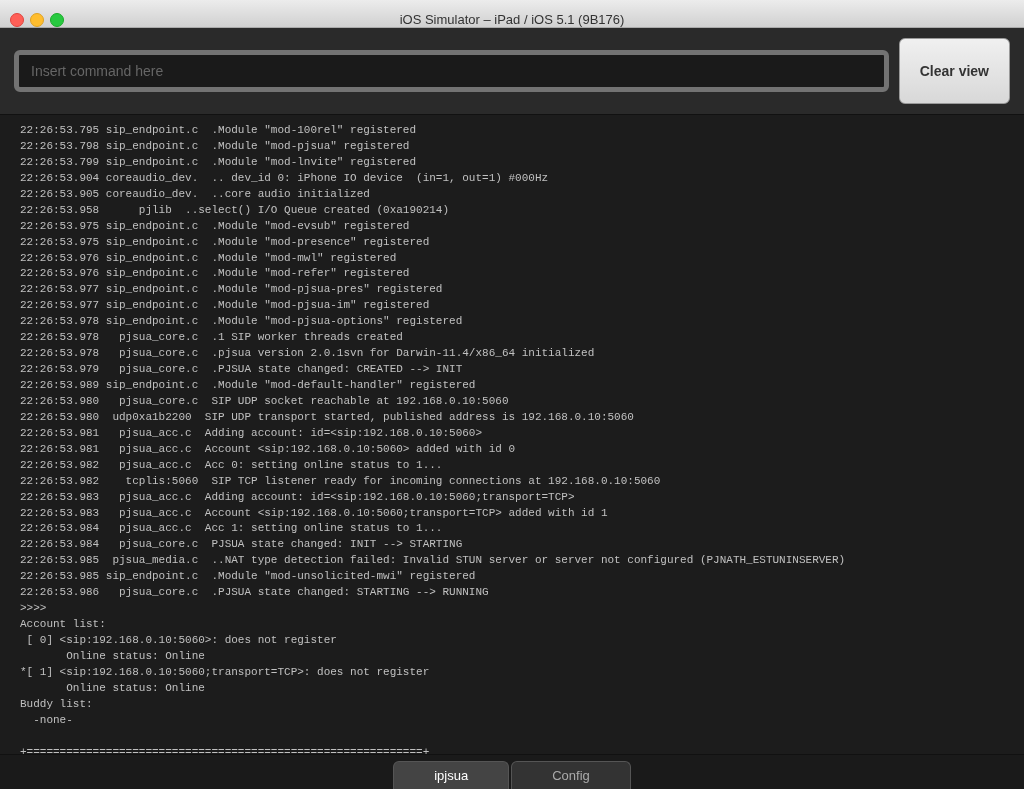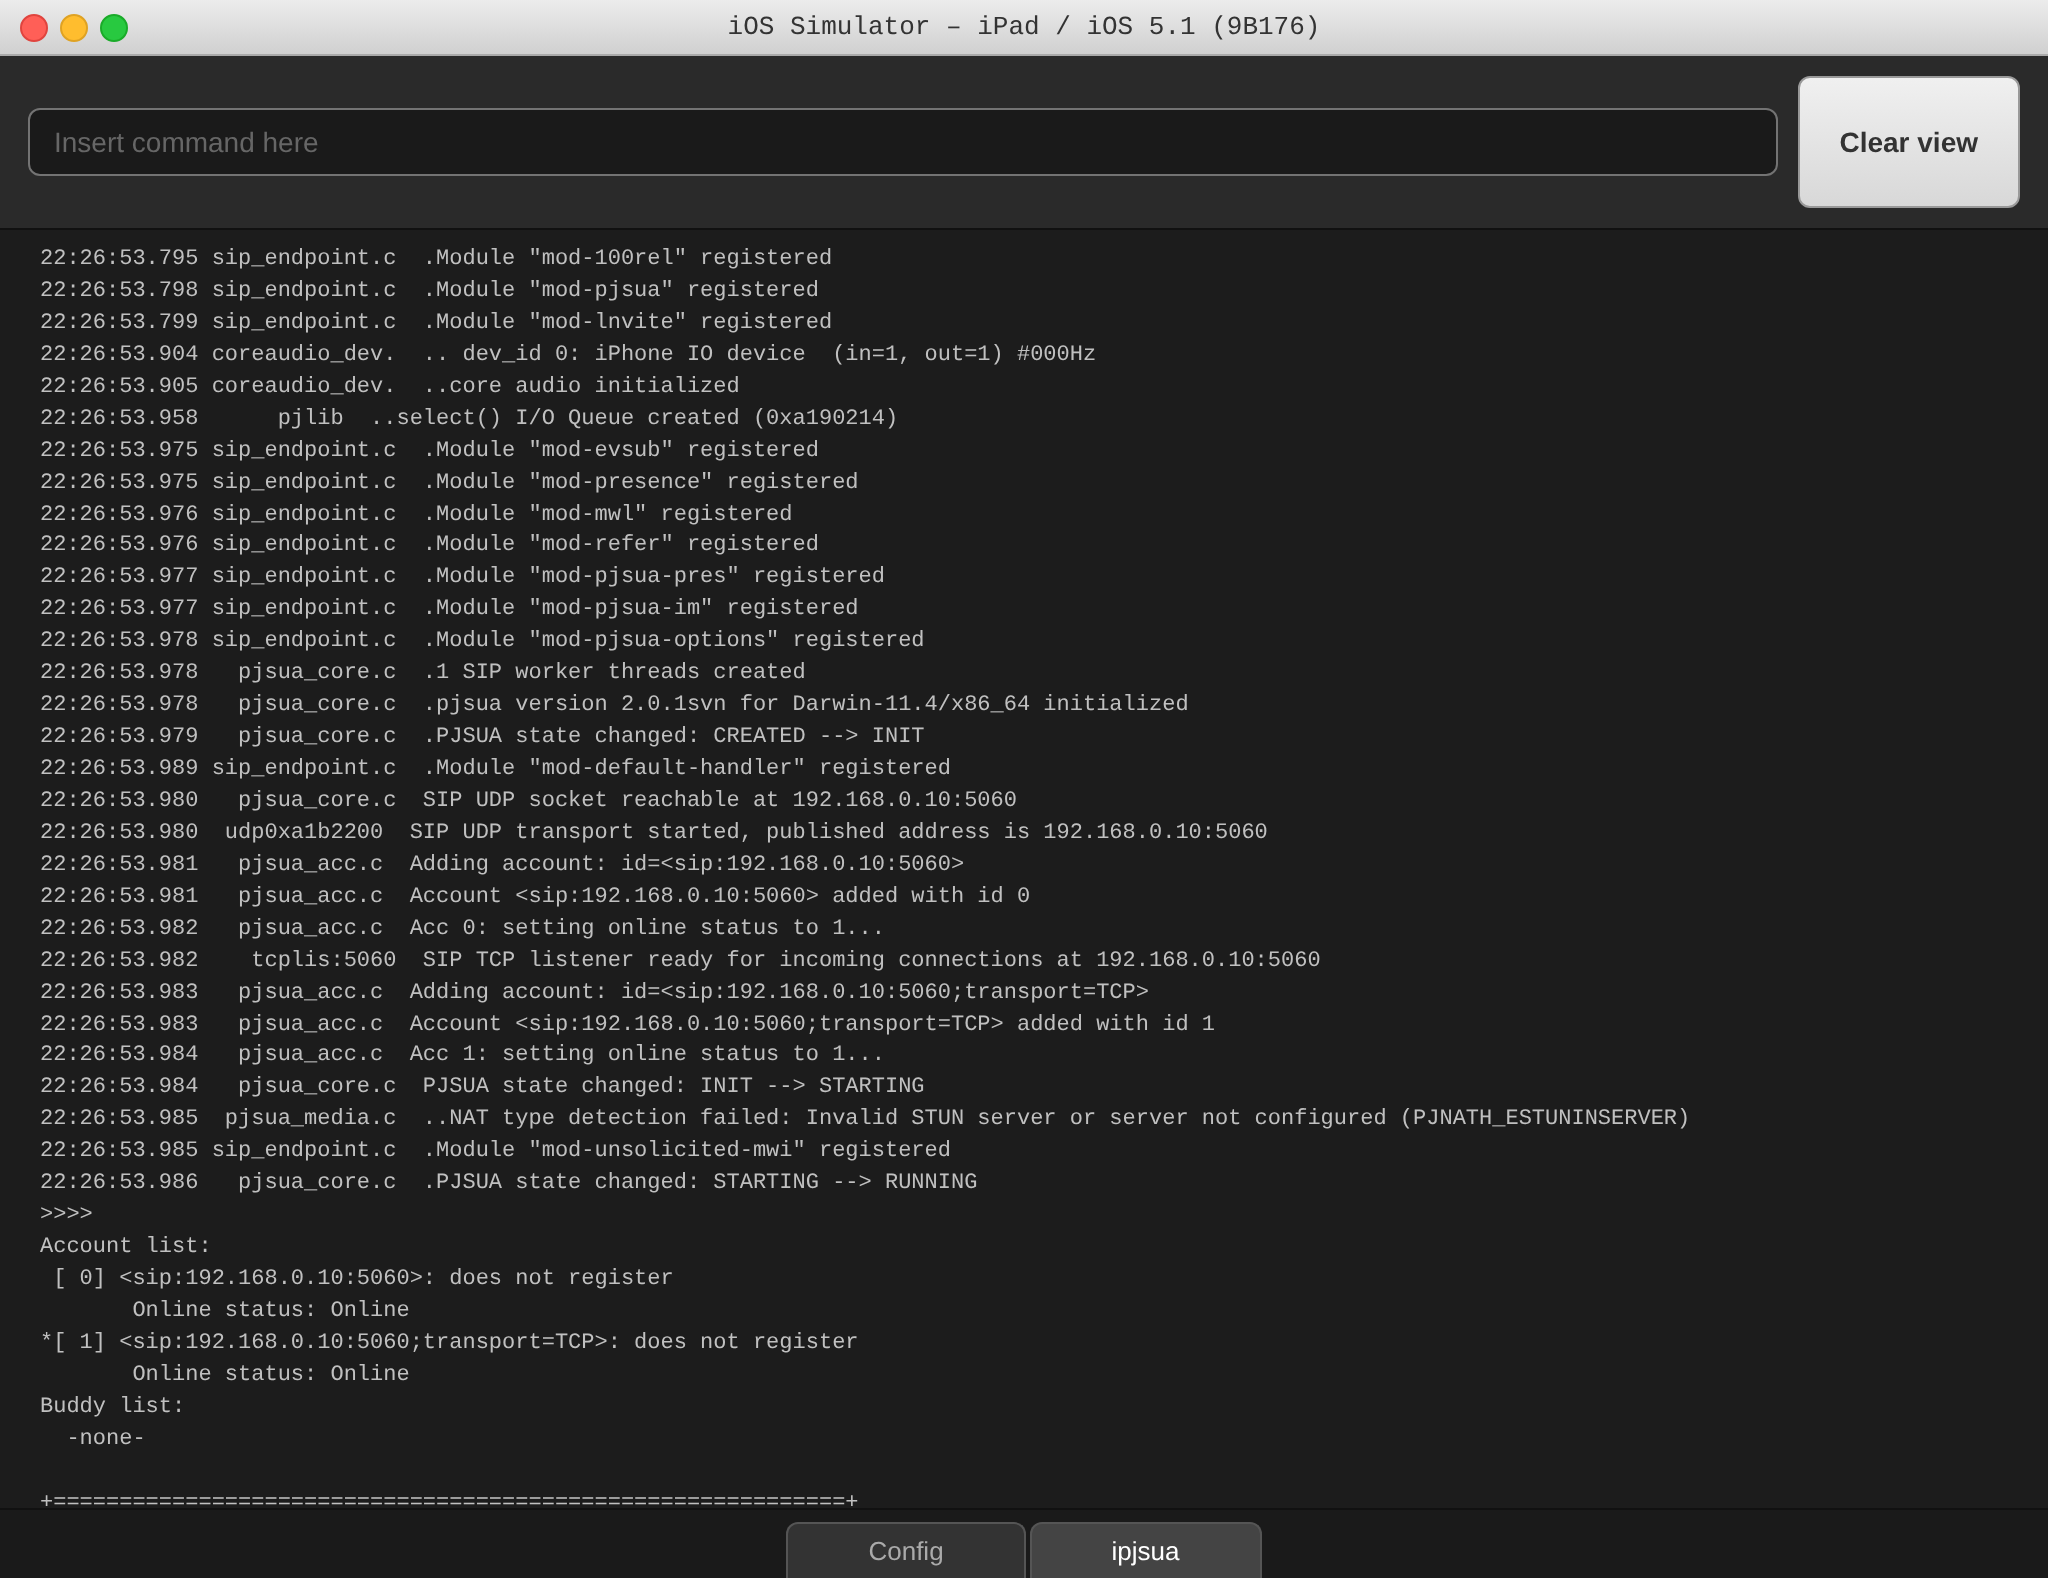--- a/index.html
+++ b/index.html
@@ -10,25 +10,24 @@
       width: 1024px;
       height: 789px;
       overflow: hidden;
     }
 
     
     .title-bar {
       background: linear-gradient(to bottom, #ececec, #d0d0d0);
       height: 28px;
       display: flex;
-      align-items: center;
+      align-items: flex-end;
       justify-content: center;
       position: relative;
       border-bottom: 1px solid #aaa;
-      font-family: Liberation Mono, monospace;
     }
 
     .title-bar-buttons {
       position: absolute;
       left: 10px;
       display: flex;
       gap: 6px;
       align-items: center;
     }
 
@@ -63,21 +62,21 @@
       padding: 10px 14px;
       display: flex;
       gap: 10px;
       align-items: center;
       border-bottom: 1px solid #111;
     }
 
     .command-input {
       flex: 1;
       background: #1a1a1a;
-      border: 1px solid #737373;
+      border: 5px solid #737373;
       border-radius: 6px;
       padding: 8px 12px;
       color: #ccc;
       font-size: 14px;
       outline: none;
     }
 
     .command-input::placeholder {
       color: #666;
     }
@@ -219,22 +218,22 @@
 | S  Send arbitrary REQUEST | Cp  Codec priorities  |                     |
 +============================================================+
 | q  QUIT   L  ReLoad   sleep MS   echo [0][txt]    n: detect NAT type    |
 +============================================================+
 You have 0 active call
 &gt;&gt;&gt;</pre>
   </div>
 
   <div class="bottom-area">
     <div class="tab-bar">
+      <div class="tab-item active">
+        <span>ipjsua</span>
+      </div>
       <div class="tab-item">
         <span>Config</span>
       </div>
-      <div class="tab-item active">
-        <span>ipjsua</span>
-      </div>
     </div>
   </div>
 
 </div>
 
 </body></html>

